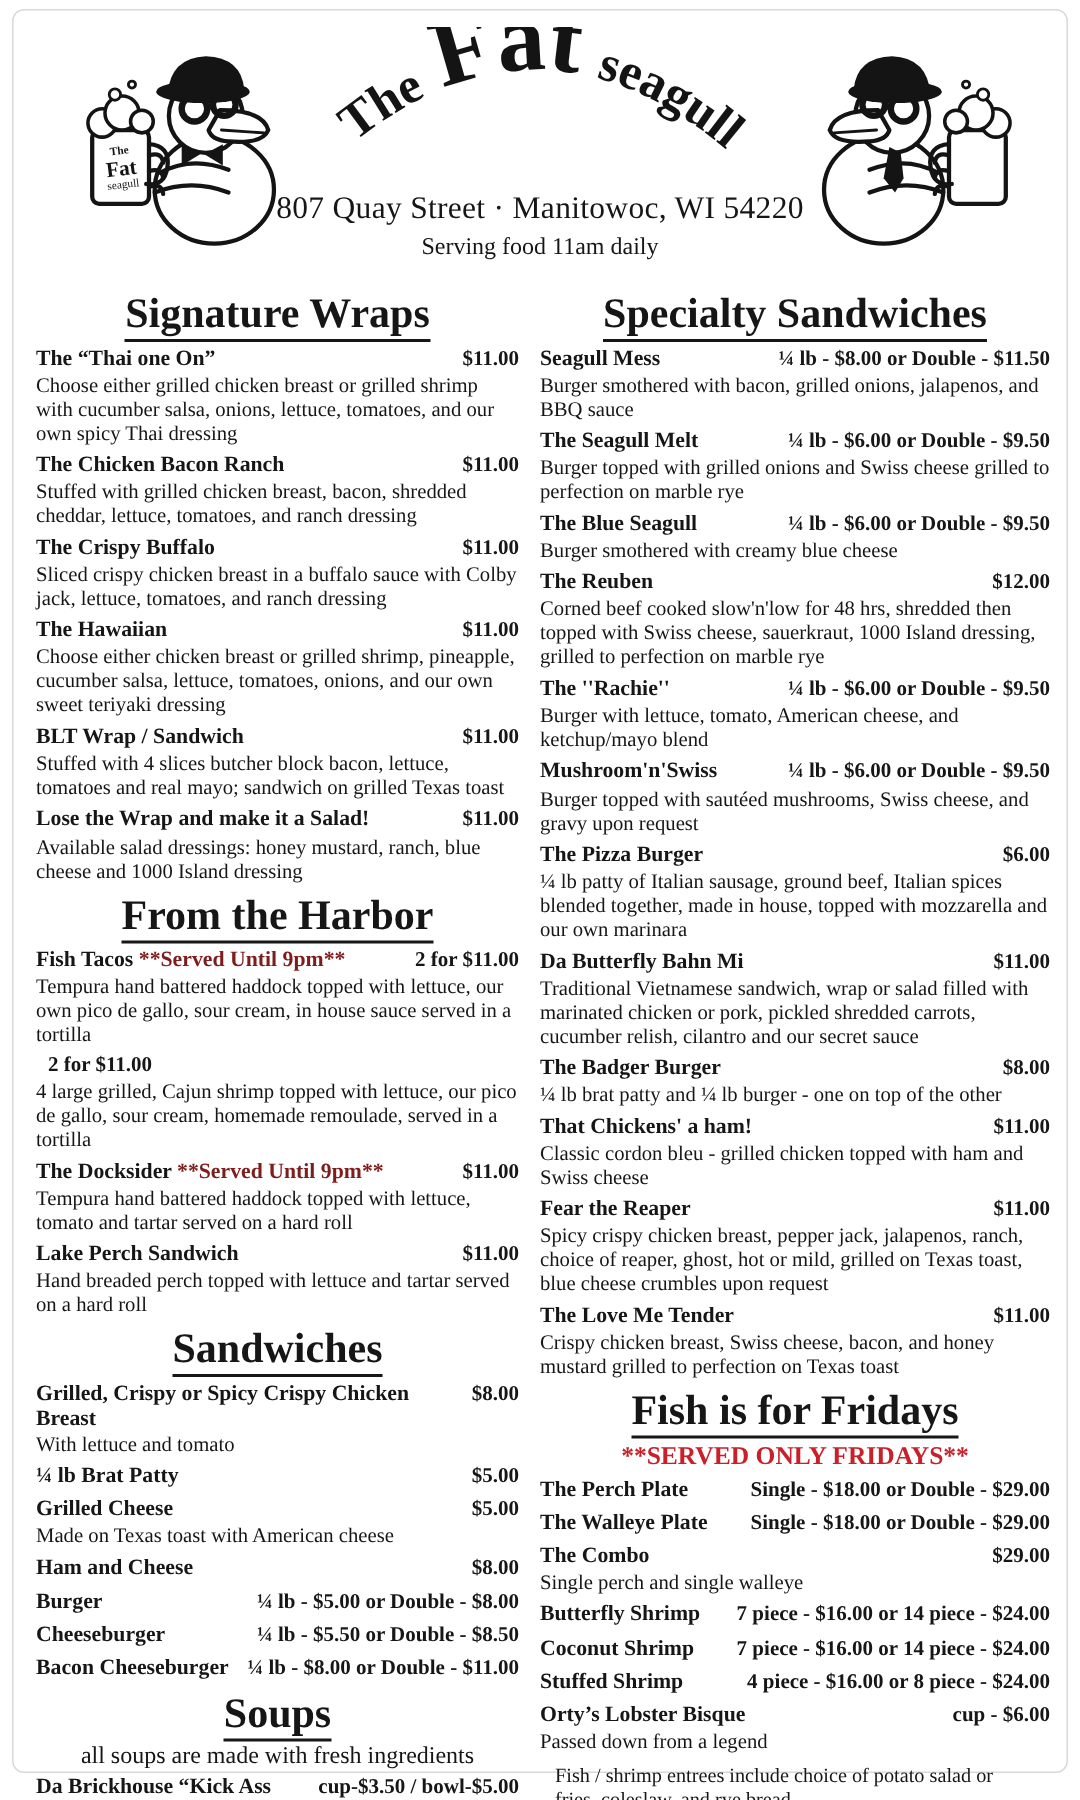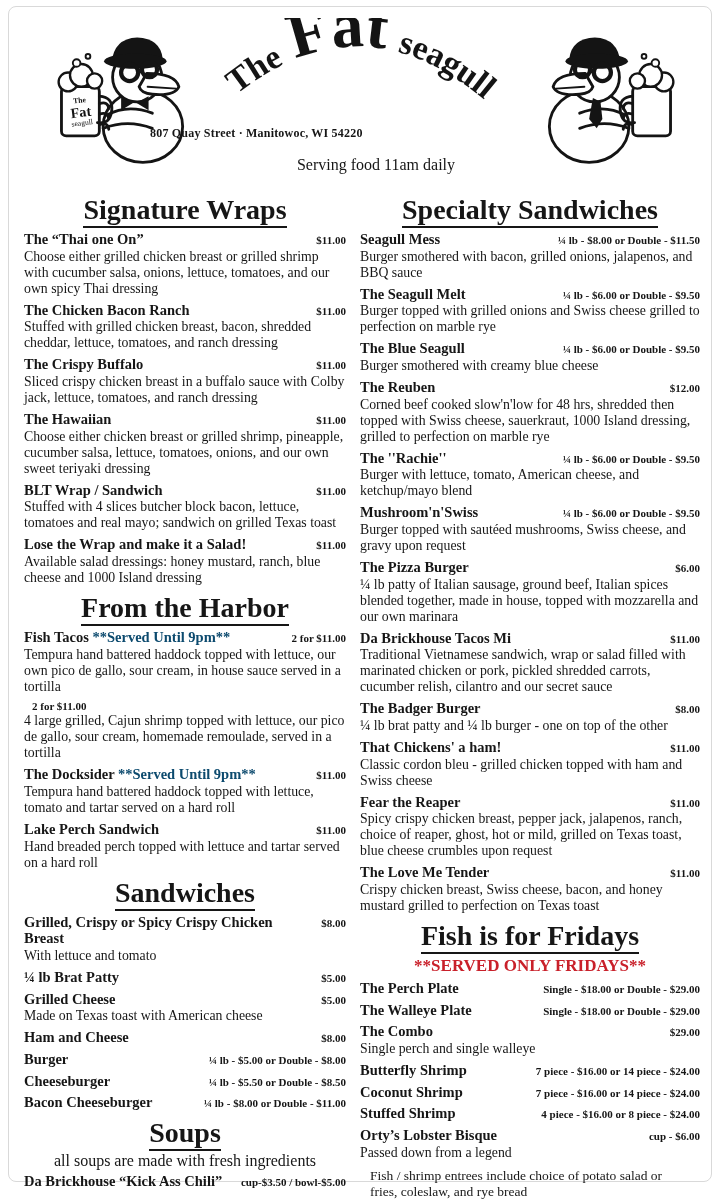--- a/index.html
+++ b/index.html
@@ -7,41 +7,41 @@
        font-family:"Liberation Serif","DejaVu Serif",serif;color:#161616;}
   .page-border{position:absolute;left:8px;top:6px;right:8px;bottom:18px;
        border:1px solid #d9d9d9;border-radius:8px;pointer-events:none;}
 
   
   .header{position:absolute;left:0;top:18px;width:720px;height:160px;}
   .mascot{position:absolute;top:10px;width:142px;height:142px;}
   .mascot.left{left:52px;}
   .mascot.right{right:40px;transform:scaleX(-1);}
   .logo-arc{position:absolute;left:190px;top:0px;width:340px;height:122px;}
-  .address{position:absolute;left:150px;top:108px;width:420px;
-       font-weight:bold;font-size:12px;letter-spacing:.2px;}
-  .tagline{position:absolute;left:166px;top:138px;width:420px;text-align:center;
+  .address{position:absolute;left:150px;top:108px;width:420px;text-align:center;
+       font-weight:normal;font-size:21px;letter-spacing:.2px;}
+  .tagline{position:absolute;left:150px;top:138px;width:420px;text-align:center;
        font-size:16px;}
 
   
   .columns{position:absolute;left:24px;top:188px;width:676px;display:flex;gap:14px;}
   .col{width:322px;}
   .col.right{width:340px;}
 
   .menu-section{margin-bottom:6px;}
   .sec-title{margin:6px 0 5px 0;text-align:center;font-size:28px;font-weight:bold;}
   .sec-title span{border-bottom:2px solid #161616;padding-bottom:1px;}
   .red-note{text-align:center;font-weight:bold;font-size:17px;color:#c9202a;margin:-1px 0 4px 0;}
   .sec-subtitle{text-align:center;font-size:16px;margin:-2px 0 3px 0;}
 
   .item{margin-bottom:5px;}
   .row{display:flex;justify-content:space-between;align-items:baseline;line-height:1.15;}
   .nm{font-weight:bold;font-size:14.5px;}
-  .nm .red{color:#0c4a6e;font-weight:bold;}
-  .pr{font-weight:bold;font-size:11px;white-space:nowrap;margin-left:8px;}
+  .nm .red{color:#7f1d1d;font-weight:bold;}
+  .pr{font-weight:bold;font-size:14px;white-space:nowrap;margin-left:8px;}
   .desc{font-size:13.8px;line-height:1.16;margin-top:1px;}
 
   .sec-footer{text-align:left;font-size:13.5px;line-height:1.2;margin:7px 10px 0 10px;}
 </style>
 </head>
 <body>
 
 <div class="page-border"></div>
 
 <div class="header">
@@ -325,21 +325,21 @@
         </div>
         <div class="item">
           <div class="row">
             <span class="nm">The Pizza Burger</span>
             <span class="pr">$6.00</span>
           </div>
           <div class="desc">¼ lb patty of Italian sausage, ground beef, Italian spices blended together, made in house, topped with mozzarella and our own marinara</div>
         </div>
         <div class="item">
           <div class="row">
-            <span class="nm">Da Brickhouse Tacos Mi</span>
+            <span class="nm">Da Butterfly Bahn Mi</span>
             <span class="pr">$11.00</span>
           </div>
           <div class="desc">Traditional Vietnamese sandwich, wrap or salad filled with marinated chicken or pork, pickled shredded carrots, cucumber relish, cilantro and our secret sauce</div>
         </div>
         <div class="item">
           <div class="row">
             <span class="nm">The Badger Burger</span>
             <span class="pr">$8.00</span>
           </div>
           <div class="desc">¼ lb brat patty and ¼ lb burger - one on top of the other</div>

